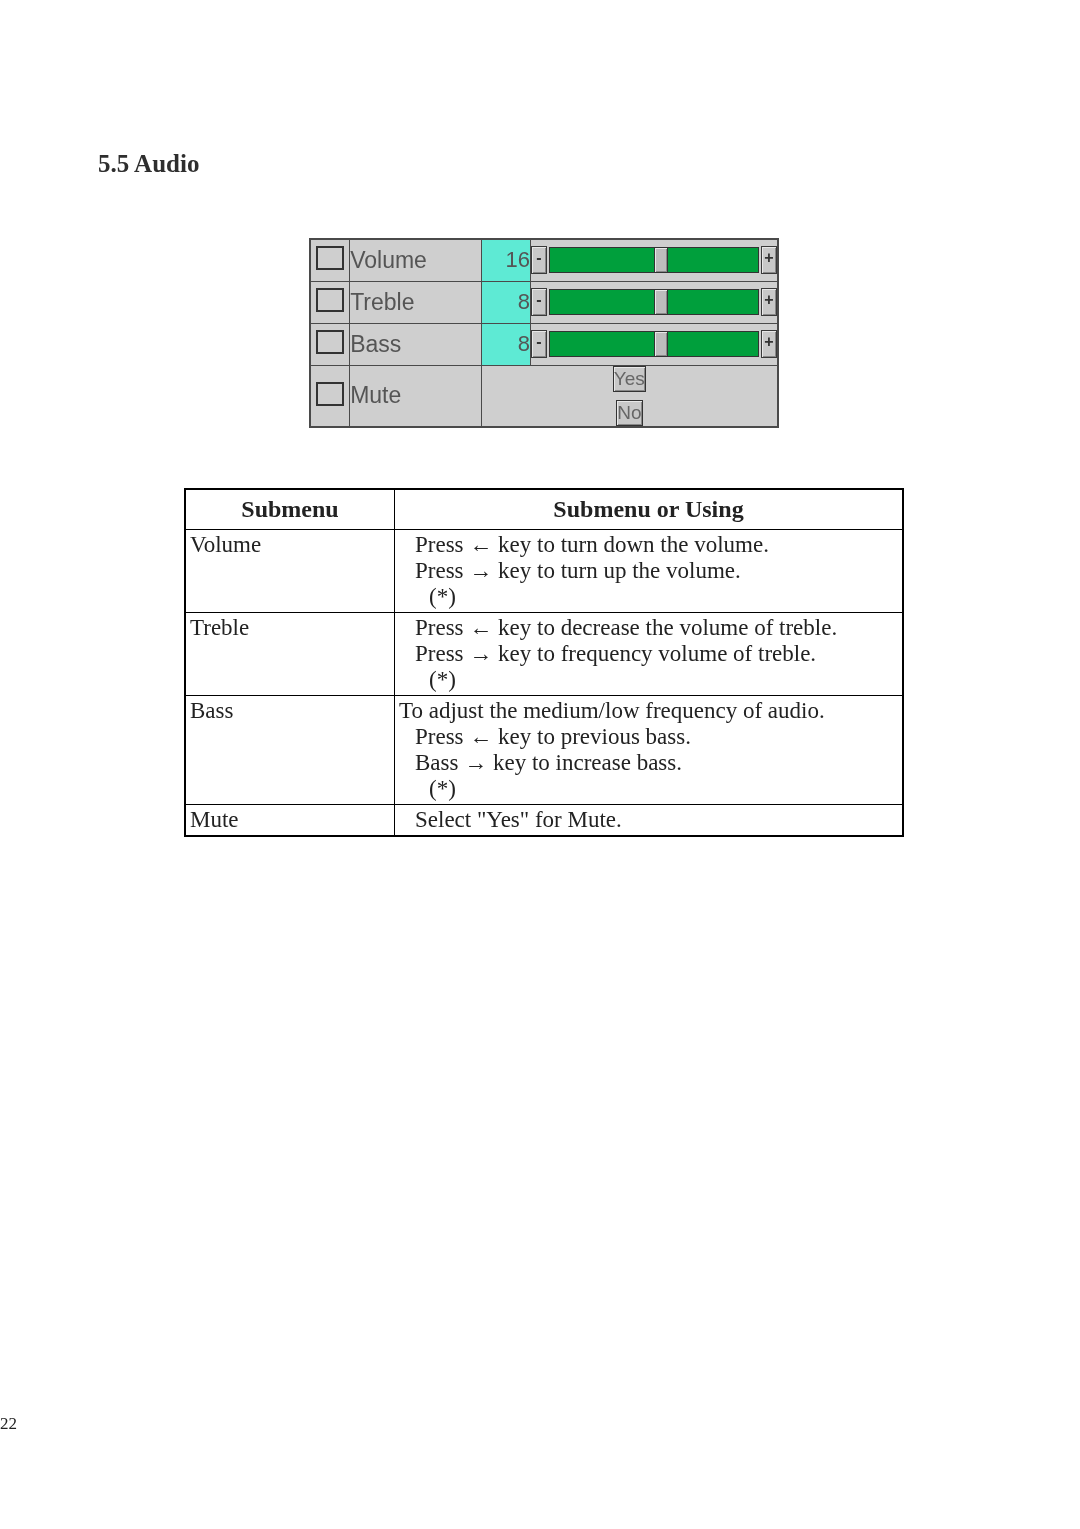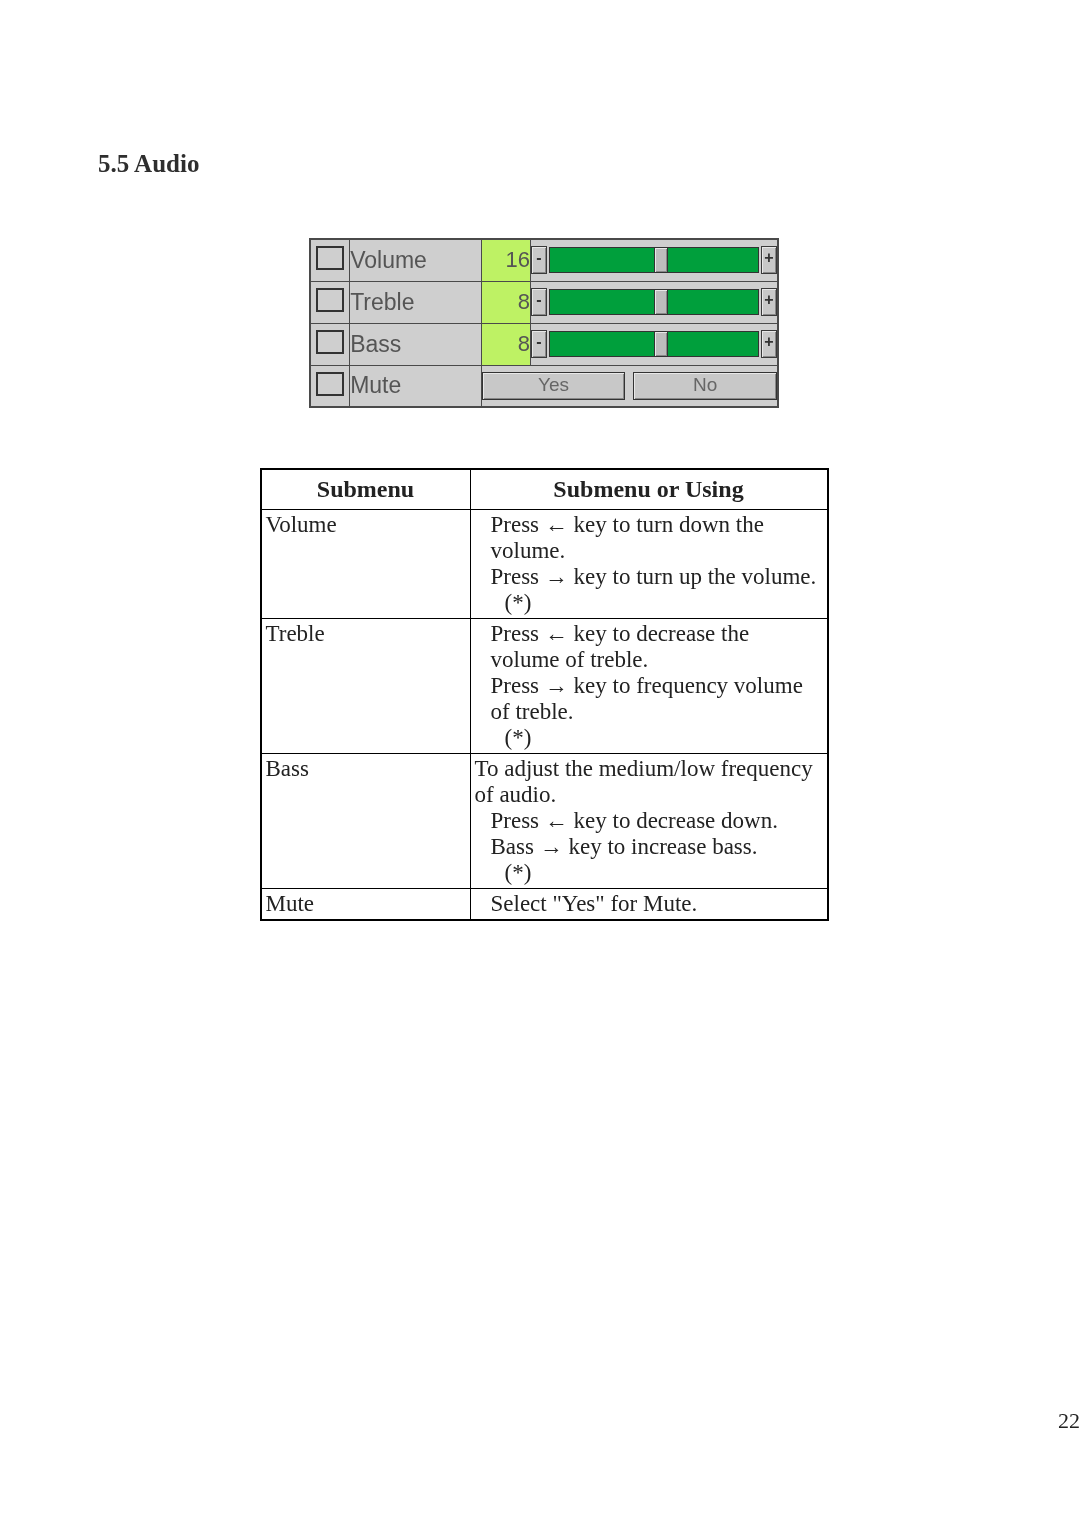--- a/index.html
+++ b/index.html
@@ -55,21 +55,21 @@
     .osd-label-cell {
       background: #cfcfcf;
       color: #555;
       font-size: 23px;
       padding-left: 5px;
       border-left: none;
       border-right: none;
       width: 130px;
     }
     .osd-value-cell {
-      background: #bef264;
+      background: #5eead4;
       color: #555;
       font-size: 22px;
       text-align: right;
       padding-right: 6px;
       border-left: none;
       border-right: none;
       width: 48px;
     }
     .osd-slider-cell {
       background: #cfcfcf;
@@ -114,34 +114,35 @@
     .osd-mute-cell {
       background: #cfcfcf;
       border-left: none;
       padding: 0 6px;
     }
     .mute-container {
       display: flex;
       gap: 8px;
       justify-content: center;
       align-items: center;
+      flex-direction: column;
     }
     .mute-btn {
       flex: 1;
       height: 26px;
       background: #c8c8c8;
       border: 1px solid #333;
       color: #666;
       font-size: 19px;
       text-align: center;
       line-height: 24px;
       box-shadow: inset 1px 1px 0 #e8e8e8, inset -1px -1px 0 #888;
     }
     .desc-table {
-      width: 569px;
+      width: 720px;
       margin: 0 auto;
       border: 2px solid #000;
       border-collapse: collapse;
       font-size: 23px;
       color: #222;
     }
     .desc-table th {
       font-weight: bold;
       background: #fff;
       text-align: center;
@@ -172,22 +173,22 @@
       margin-right: auto;
     }
     .footnote b {
       font-weight: bold;
     }
     .page-number {
       position: absolute;
       bottom: 95px;
       left: 0;
       right: 0;
-      text-align: right;
-      font-size: 22px;
+      text-align: left;
+      font-size: 17px;
       color: #222;
     }
   </style>
 </head>
 <body>
 
 <div class="page">
   <div class="section-title">5.5 Audio</div>
 
   <table class="osd-panel">
@@ -266,21 +267,21 @@
       <td class="purpose-cell">
         <div>Press ← key to decrease the volume of treble.</div>
         <div>Press → key to frequency volume of treble.</div>
         <div class="indent">(*)</div>
       </td>
     </tr>
     <tr>
       <td>Bass</td>
       <td class="purpose-cell" style="padding-left:4px;margin-top:48px;">
         <div>To adjust the medium/low frequency of audio.</div>
-        <div style="padding-left:16px;">Press ← key to decrease down.</div>
+        <div style="padding-left:16px;">Press ← key to previous bass.</div>
         <div style="padding-left:16px;">Bass → key to increase bass.</div>
         <div class="indent" style="padding-left:30px;">(*)</div>
       </td>
     </tr>
     <tr>
       <td>Mute</td>
       <td class="purpose-cell">
         <div>Select "Yes" for Mute.</div>
       </td>
     </tr>

